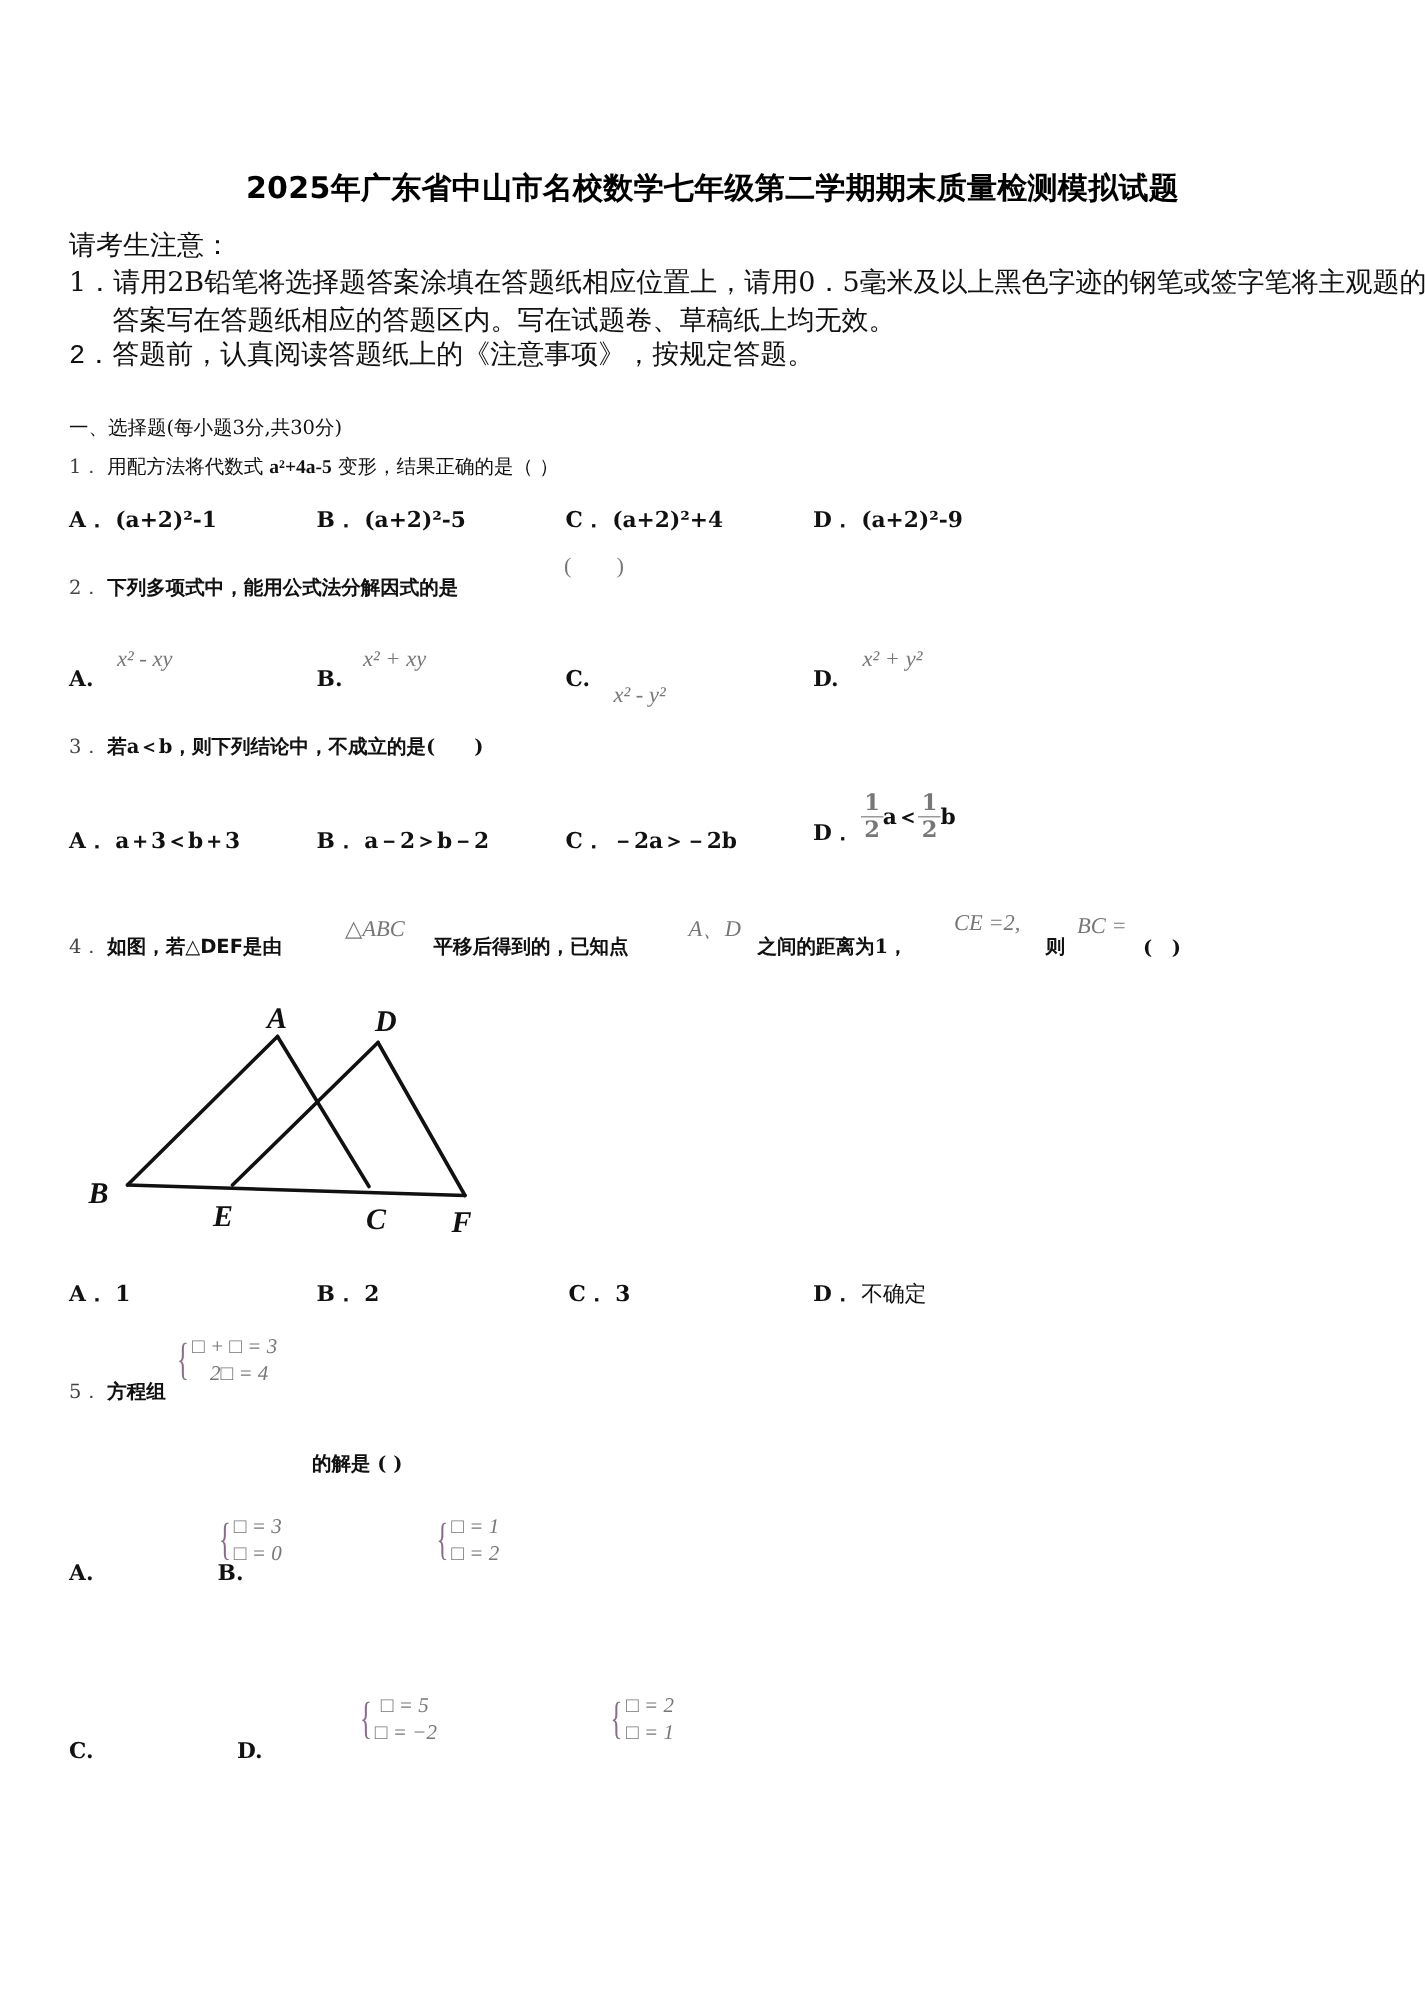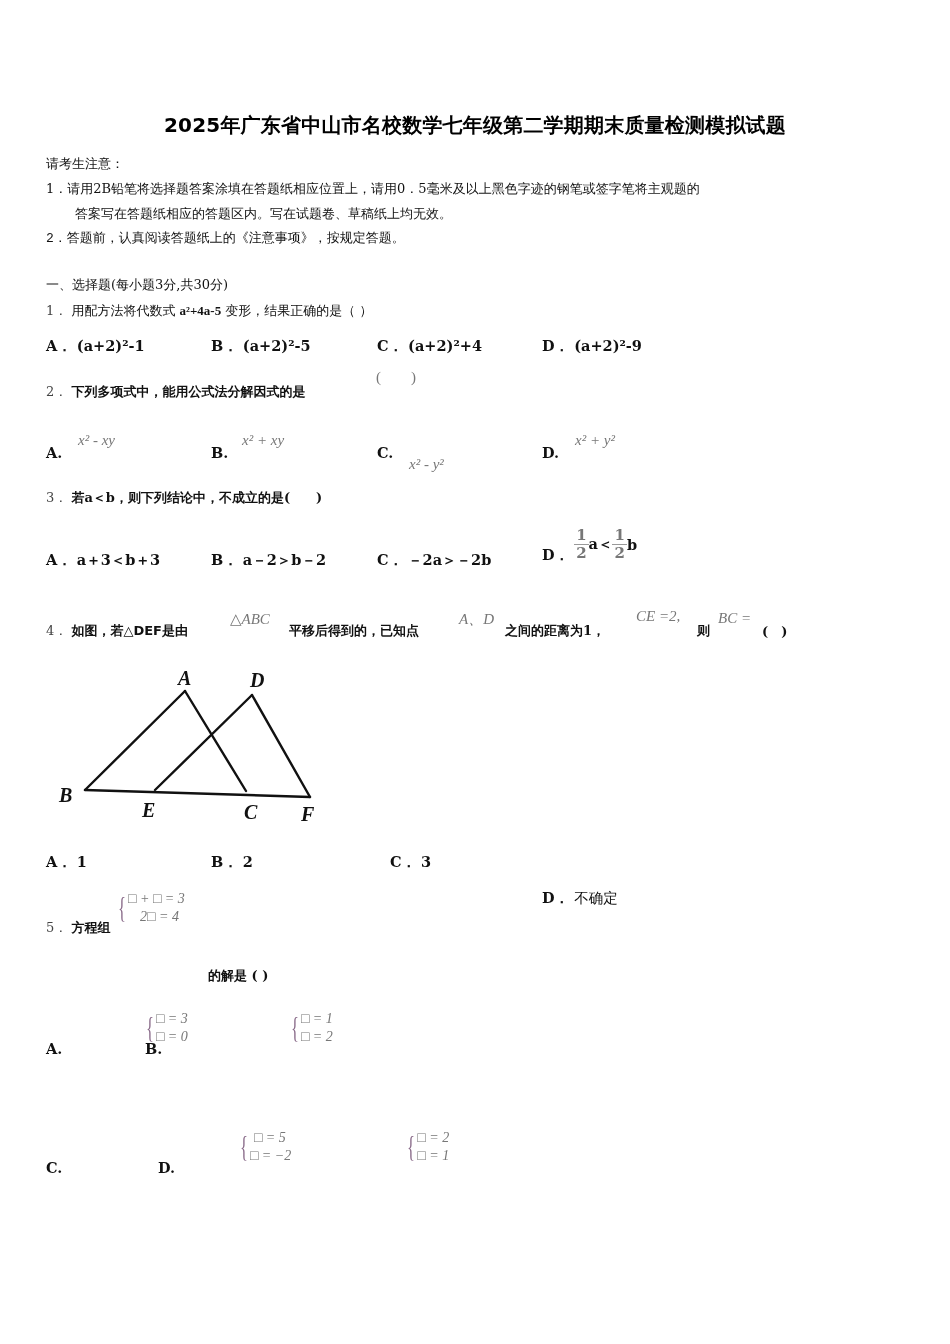--- a/index.html
+++ b/index.html
@@ -6,21 +6,21 @@
   body {
     width: 950px; height: 1344px; position: relative; overflow: hidden;
     font-family: "DejaVu Serif", "Liberation Serif", serif; color: #111;
   }
   .abs { position: absolute; white-space: nowrap; }
   .title {
     left: 0; width: 950px; top: 112px; text-align: center;
     font-family: "DejaVu Sans", "Liberation Sans", sans-serif;
     font-weight: bold; font-size: 20px; letter-spacing: 0.2px; color: #000;
   }
-  .notice { font-size: 13px; line-height: 25px; left: 46px; }
+  .notice { font-size: 18px; line-height: 25px; left: 46px; }
   .q { font-size: 13px; left: 46px; }
   .qnum { color: #444; font-weight: normal; }
   .bold { font-weight: bold; }
   .opt { font-size: 14.5px; font-weight: bold; }
   .mathgray {
     font-family: "Liberation Serif", "DejaVu Serif", serif;
     font-style: italic; color: #777; font-size: 15px;
   }
   .frac { display: inline-block; text-align: center; vertical-align: middle; color: #777; font-size: 15px; line-height: 17px; }
   .frac .num { display: block; border-bottom: 1px solid #999; padding: 0 2px; }
@@ -119,22 +119,22 @@
   <text x="128" y="25" font-size="20" fill="#111">A</text>
   <text x="9" y="142" font-size="20" fill="#111">B</text>
   <text x="194" y="159" font-size="20" fill="#111">C</text>
   <text x="200" y="27" font-size="20" fill="#111">D</text>
   <text x="92" y="157" font-size="20" fill="#111">E</text>
   <text x="251" y="161" font-size="20" fill="#111">F</text>
 </svg>
 
 <div class="abs opt" style="top:853px; left:46px;"><span>A．</span> <span>1</span></div>
 <div class="abs opt" style="top:853px; left:211px;"><span>B．</span> <span>2</span></div>
-<div class="abs opt" style="top:853px; left:390px;"><span>C．</span> <span>3</span></div>
-<div class="abs opt" style="top:853px; left:542px;margin-top:36px;"><span>D．</span> <span style="font-weight:normal;">不确定</span></div>
+<div class="abs opt" style="top:853px; left:379px;"><span>C．</span> <span>3</span></div>
+<div class="abs opt" style="top:853px; left:542px;"><span>D．</span> <span style="font-weight:normal;">不确定</span></div>
 
 
 <div class="abs q" style="top:919px;">
   <span class="qnum">5．</span>
   <span class="bold">方程组</span>
 </div>
 <div class="abs sys" style="top:890px; left:118px;">
   <span class="brace">{</span>
   <span class="row">□ + □ = 3</span>
   <span class="row" style="padding-left:12px;">2□ = 4</span>

